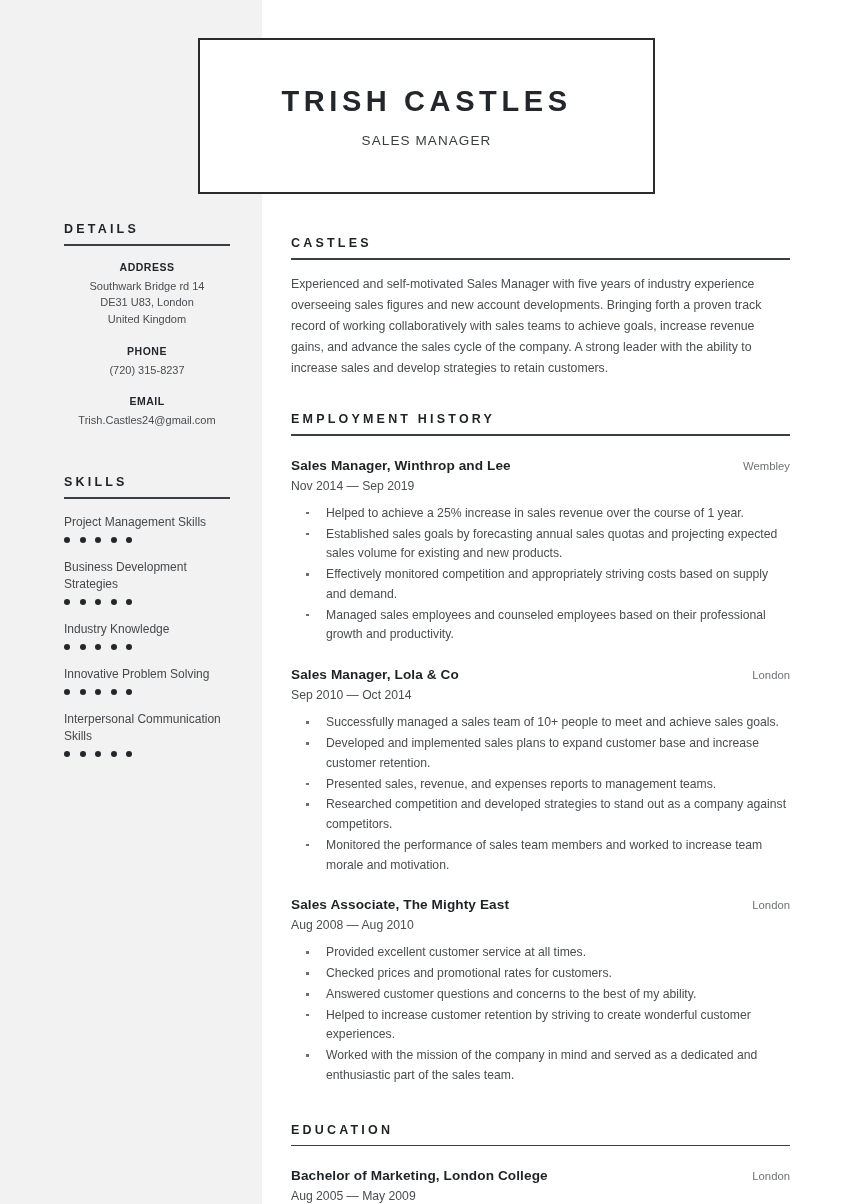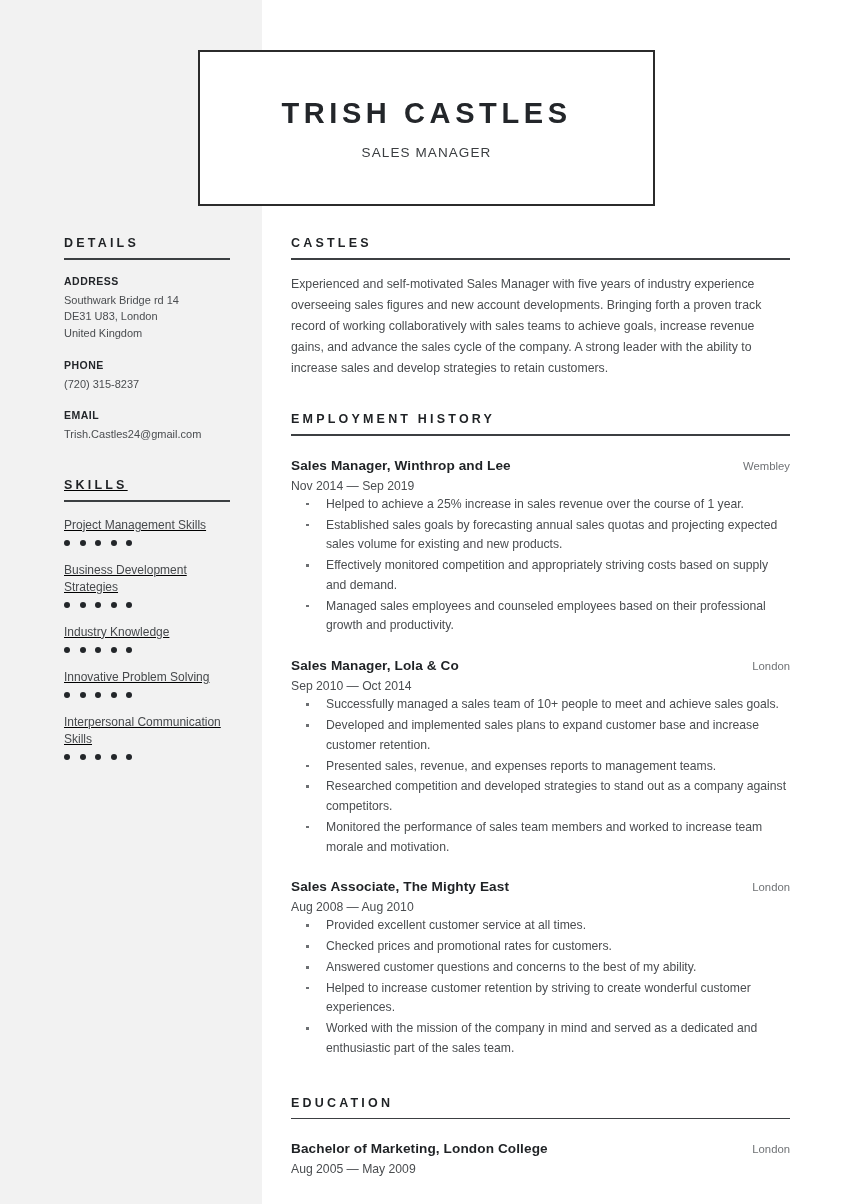--- a/index.html
+++ b/index.html
@@ -26,21 +26,21 @@
     left: 0; top: 0;
     width: 262px;
     height: 1204px;
     background: #f2f2f2;
   }
 
   
   .header-box {
     position: absolute;
     left: 198px;
-    top: 50px;
+    top: 38px;
     width: 457px;
     height: 156px;
     border: 2px solid #2b2b2b;
     background: #ffffff;
     display: flex;
     flex-direction: column;
     align-items: center;
     justify-content: center;
   }
   .full-name {
@@ -57,21 +57,21 @@
     font-weight: 400;
     letter-spacing: 1.1px;
     color: #3a3d40;
     text-align: left;
   }
 
   
   .sidebar {
     position: absolute;
     left: 64px;
-    top: 236px;
+    top: 222px;
     width: 166px;
   }
 
   .side-heading {
     font-size: 12.5px;
     font-weight: 700;
     letter-spacing: 3.2px;
     color: #1f2225;
     padding-bottom: 8px;
   }
@@ -88,24 +88,24 @@
     letter-spacing: 0.5px;
     color: #23262a;
     margin-bottom: 5px;
   }
   .field-value {
     font-size: 11px;
     font-weight: 400;
     color: #4a4d50;
     line-height: 1.52;
   }
-  .field-group { margin-bottom: 17px; }
+  .field-group { margin-bottom: 17px; text-align: center; }
   .field-group:last-child { margin-bottom: 16px; }
 
-  .skills-block { margin-top: 35px; text-decoration: underline; }
+  .skills-block { margin-top: 46px; }
 
   .skill-item { margin-bottom: 16px; }
   .skill-name {
     font-size: 12px;
     color: #46494c;
     line-height: 1.42;
     margin-bottom: 6px;
   }
   .dots { display: flex; gap: 9.5px; align-items: center; }
   .dot {
@@ -168,21 +168,21 @@
     white-space: nowrap;
     padding-left: 12px;
   }
   .entry-date {
     margin-top: 6px;
     font-size: 12.2px;
     color: #4a4d50;
   }
 
   .bullets {
-    margin-top: 2px;
+    margin-top: 11px;
     list-style: none;
     padding-left: 0;
   }
   .bullets li {
     position: relative;
     padding-left: 35px;
     font-size: 12.2px;
     color: #4a4d50;
     line-height: 1.62;
     margin-bottom: 1px;

